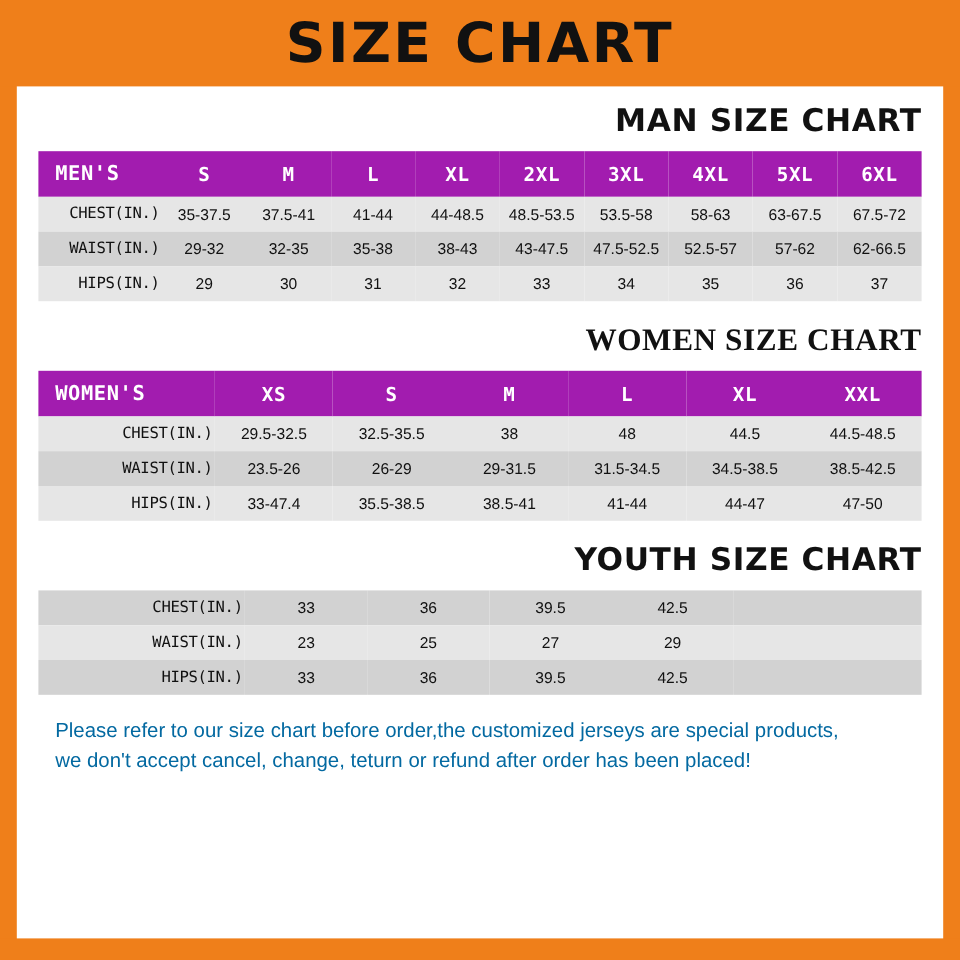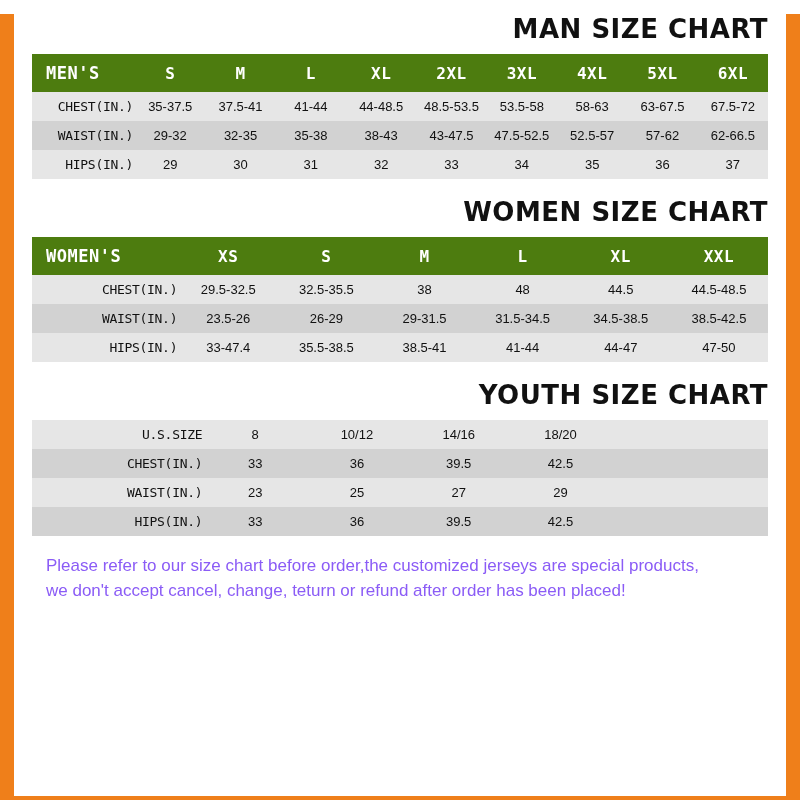--- a/index.html
+++ b/index.html
@@ -43,30 +43,30 @@
   }
   .section-title {
     text-align: right;
     font-family: "DejaVu Sans", sans-serif;
     font-weight: bold;
     font-size: 26px;
     color: #111111;
     letter-spacing: 0.5px;
   }
   .title-man { margin: 14px 0 10px; }
-  .title-women { margin: 18px 0 10px; }
+  .title-women { margin: 18px 0 10px; font-family: Liberation Serif, serif; }
   .title-youth { margin: 18px 0 10px; }
 
   table.size-table {
     width: 100%;
     border-collapse: collapse;
     table-layout: fixed;
   }
   table.size-table tr.head-row {
-    background: #4d7c0f;
+    background: #a21caf;
   }
   table.size-table tr.head-row th {
     color: #ffffff;
     font-family: "DejaVu Sans Mono", monospace;
     font-weight: bold;
     font-size: 16px;
     padding: 9px 2px;
     text-align: center;
     letter-spacing: 0.5px;
   }
@@ -108,40 +108,43 @@
   .youth-table td {
     font-size: 14px;
     padding: 9px 2px;
   }
   .women-table td.first-col,
   .youth-table td.first-col { font-size: 14px; }
 
   .notice {
     margin-top: 18px;
     padding: 0 14px;
-    color: #8b5cf6;
+    color: #0369a1;
     font-family: "Liberation Sans", sans-serif;
     font-size: 17px;
     line-height: 1.45;
     text-align: left;
   }
   .bottom-bar {
     position: absolute;
     left: -14px;
     right: -14px;
     bottom: 0;
     height: 18px;
     background: #ef7f1a;
   }
 </style>
 </head>
 <body>
 
 <div class="page">
 
+  <div class="banner">
+    <div class="banner-title">SIZE CHART</div>
+  </div>
 
   <div class="content">
 
     <div class="section-title title-man">MAN SIZE CHART</div>
     <table class="size-table men-table">
       <colgroup>
         <col class="c0">
           <col>
           <col>
           <col>
@@ -259,28 +262,20 @@
     <table class="size-table youth-table">
       <colgroup>
         <col class="c0">
           <col class="cx">
           <col class="cx">
           <col class="cx">
           <col class="cx">
           <col class="pad">
       </colgroup>
       <tbody>
-        <tr class="row-light">
-          <td class="first-col">U.S.SIZE</td>
-          <td>8</td>
-          <td>10/12</td>
-          <td>14/16</td>
-          <td>18/20</td>
-          <td></td>
-        </tr>
         <tr class="row-dark">
           <td class="first-col">CHEST(IN.)</td>
           <td>33</td>
           <td>36</td>
           <td>39.5</td>
           <td>42.5</td>
           <td></td>
         </tr>
         <tr class="row-light">
           <td class="first-col">WAIST(IN.)</td>

